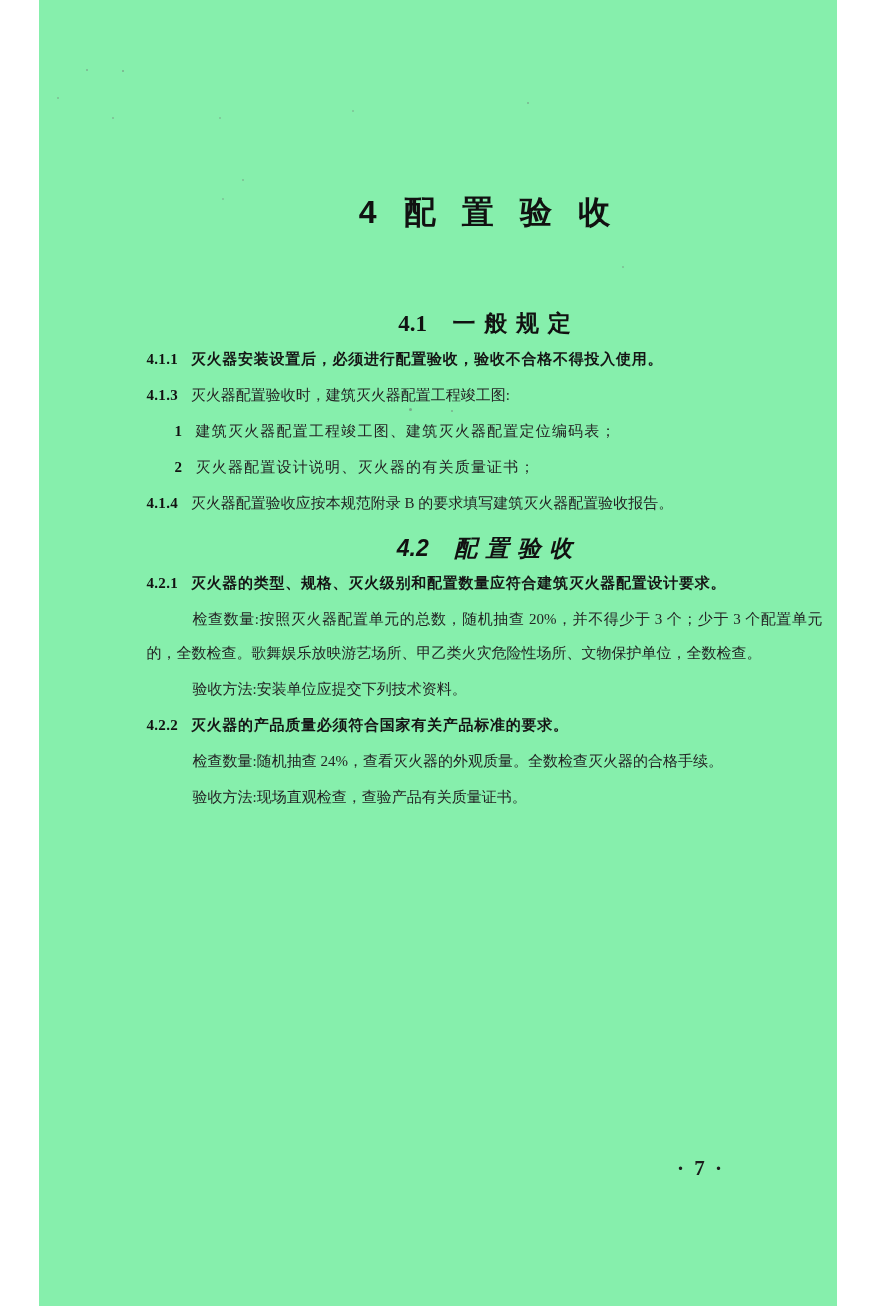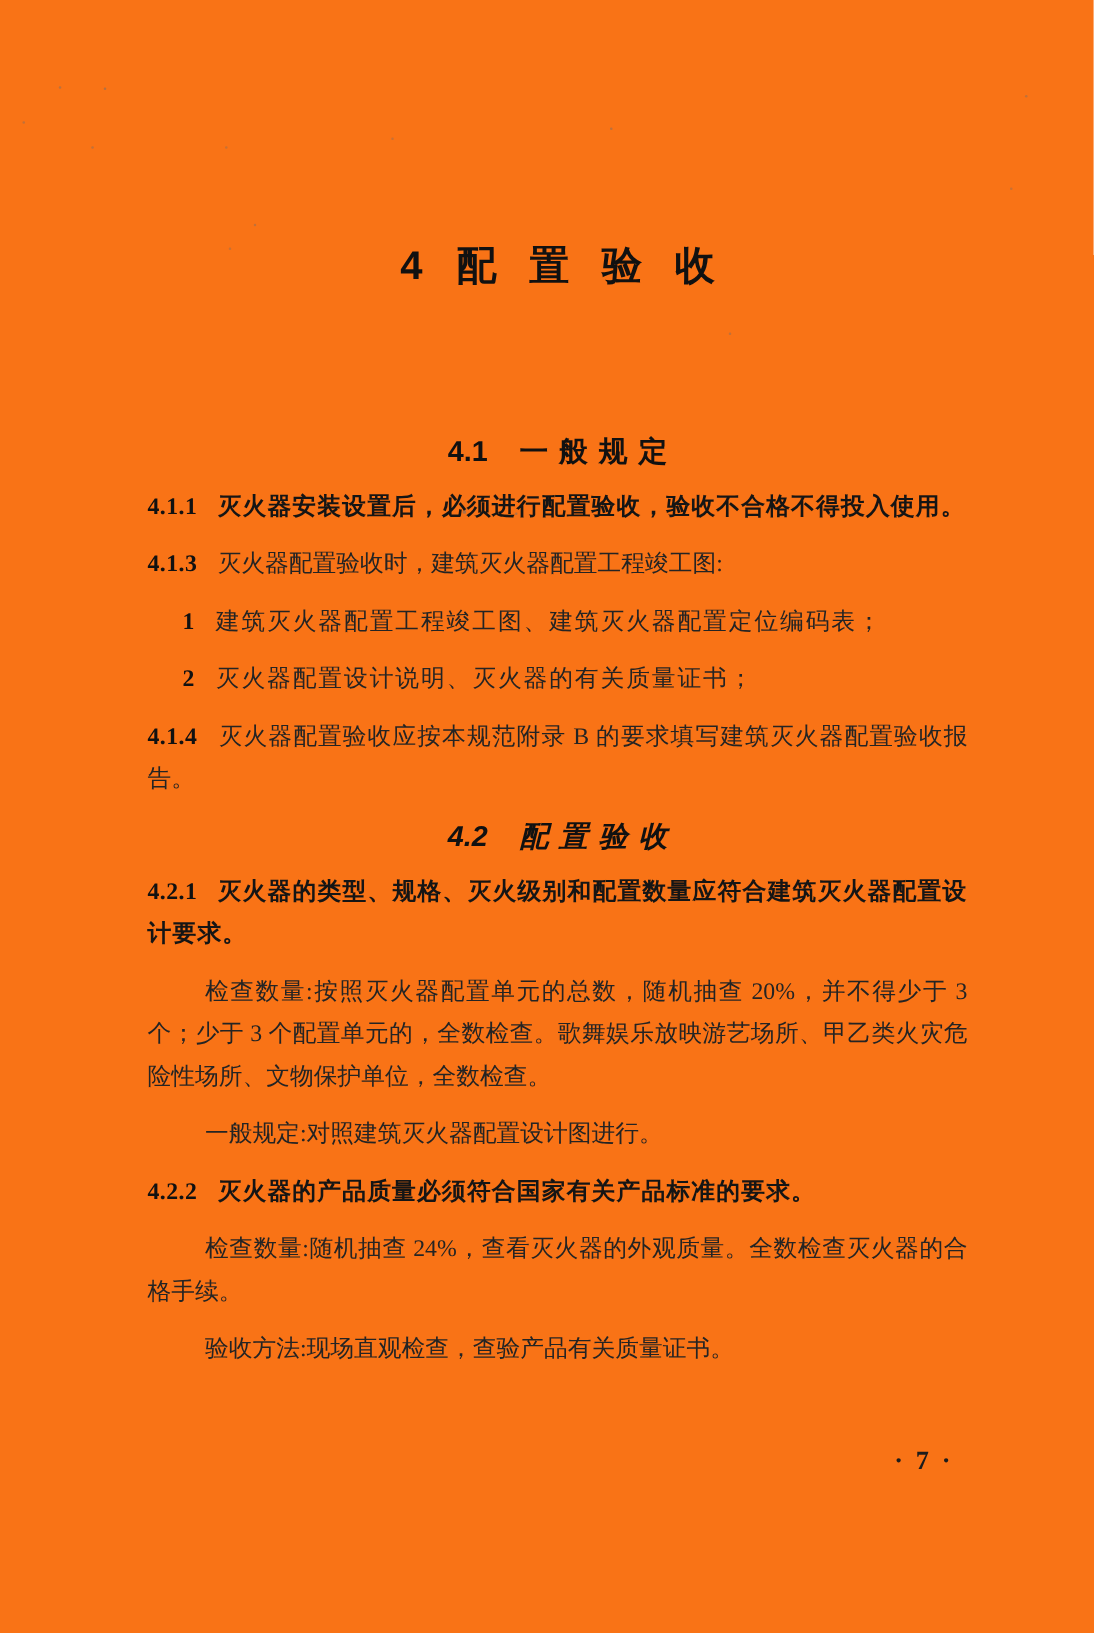--- a/index.html
+++ b/index.html
@@ -1,47 +1,47 @@
 <!DOCTYPE html>
 <html><head>
 <meta charset="utf-8">
 <title>Document</title>
 <style>
   html,body{margin:0;padding:0;background:#ffffff;}
   .page{
-    position:relative;width:875px;height:1306px;margin:0 auto;
-    background:#f97316;overflow:hidden;
+    position:relative;width:798px;height:1306px;margin:0 auto;
+    background:#86efac;overflow:hidden;
     font-family:"Liberation Serif","DejaVu Serif",serif;
     color:#242424;
   }
   .content{position:absolute;left:106px;top:0;width:680px;}
 
   
   .chapter{
     margin:190px 0 0 0;text-align:center;
     font-family:"Liberation Sans","DejaVu Sans",sans-serif;
     font-weight:700;font-size:32px;line-height:44px;color:#111111;
   }
   .ch-num{margin-right:0.85em;}
   .ch-title{letter-spacing:0.82em;margin-right:-0.82em;}
 
   
   .section{
     text-align:center;
     font-family:"Liberation Sans","DejaVu Sans",sans-serif;
     font-weight:700;font-size:23px;line-height:32px;color:#111111;margin:0;
   }
-  .sec-41{margin-top:111px;}
+  .sec-41{margin-top:74px;font-family:Liberation Serif, serif;}
   .sec-42{margin-top:12px;font-style:italic;}
   .sec-num{margin-right:1.1em;}
   .sec-title{letter-spacing:0.38em;margin-right:-0.38em;}
 
   
   .body p{
-    margin:12px;font-size:19px;line-height:34px;
+    margin:2px;font-size:15px;line-height:34px;
     text-align:justify;text-justify:inter-ideograph;
   }
   .first-clause{margin-top:22px;}
   .after-sec{margin-top:22px;}
   .cnum{font-weight:700;margin-right:0.85em;color:#111111;letter-spacing:0.02em;}
   .bold, .bold .ctext{font-weight:700;color:#151515;letter-spacing:0.05em;}
   .item{text-indent:28px;}
   .inum{font-weight:700;margin-right:0.9em;color:#111111;}
   .itext{letter-spacing:0.08em;}
   .indent{text-indent:46px;}
@@ -95,21 +95,21 @@
 
       <p class="clause"><span class="cnum">4.1.4</span><span class="ctext">灭火器配置验收应按本规范附录 B 的要求填写建筑灭火器配置验收报告。</span></p>
     </div>
 
     <h2 class="section sec-42"><span class="sec-num">4.2</span><span class="sec-title">配置验收</span></h2>
 
     <div class="body">
       <p class="clause bold after-sec"><span class="cnum">4.2.1</span><span class="ctext">灭火器的类型、规格、灭火级别和配置数量应符合建筑灭火器配置设计要求。</span></p>
 
       <p class="indent">检查数量:按照灭火器配置单元的总数，随机抽查 20%，并不得少于 3 个；少于 3 个配置单元的，全数检查。歌舞娱乐放映游艺场所、甲乙类火灾危险性场所、文物保护单位，全数检查。</p>
-      <p class="indent">一般规定:对照建筑灭火器配置设计图进行。</p>
+      <p class="indent">验收方法:安装单位应提交下列技术资料。</p>
 
       <p class="clause bold"><span class="cnum">4.2.2</span><span class="ctext">灭火器的产品质量必须符合国家有关产品标准的要求。</span></p>
 
       <p class="indent">检查数量:随机抽查 24%，查看灭火器的外观质量。全数检查灭火器的合格手续。</p>
       <p class="indent">验收方法:现场直观检查，查验产品有关质量证书。</p>
     </div>
 
   </div>
 
   <div class="pageno">· 7 ·</div>

